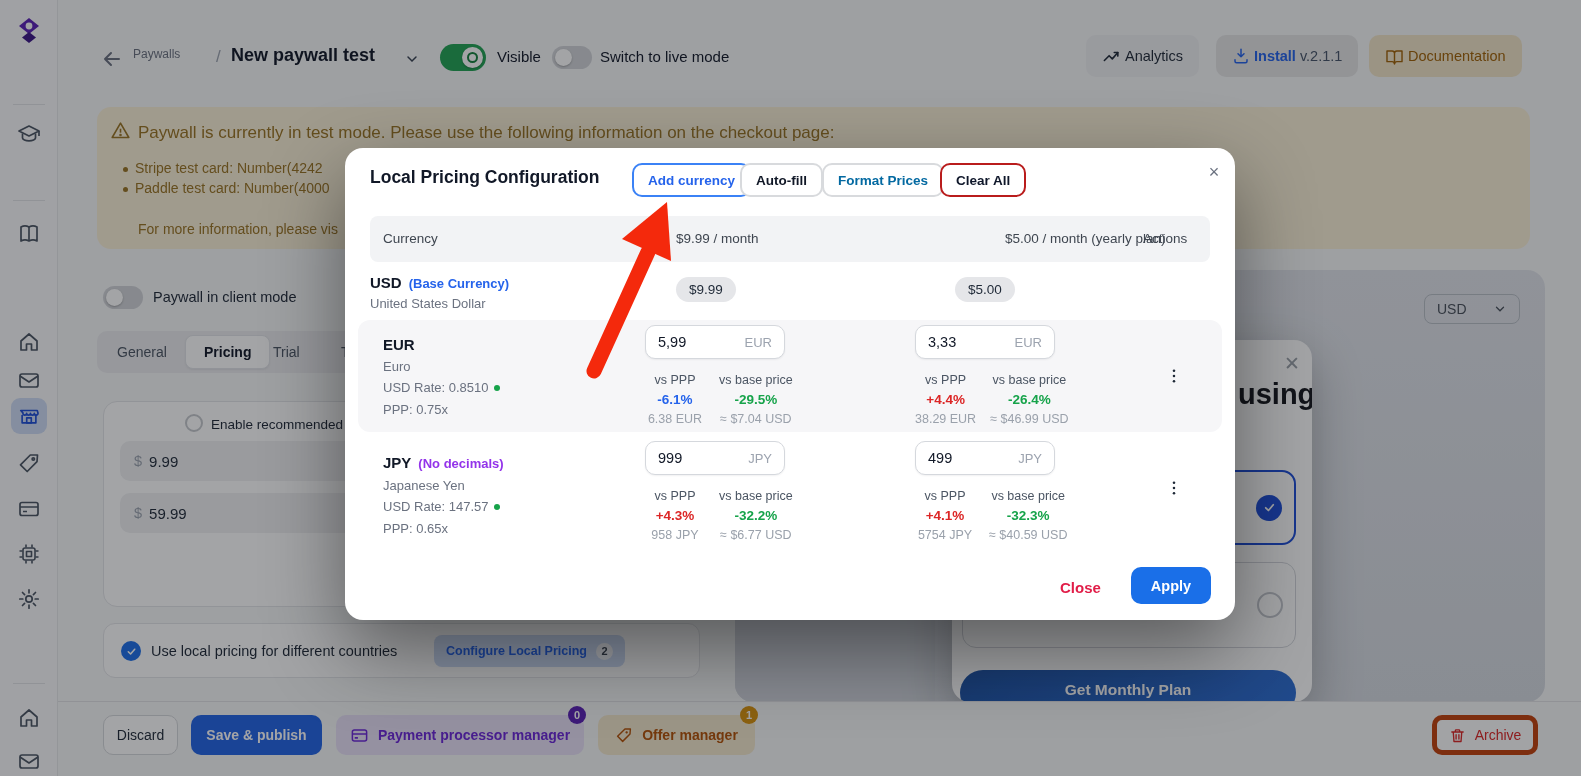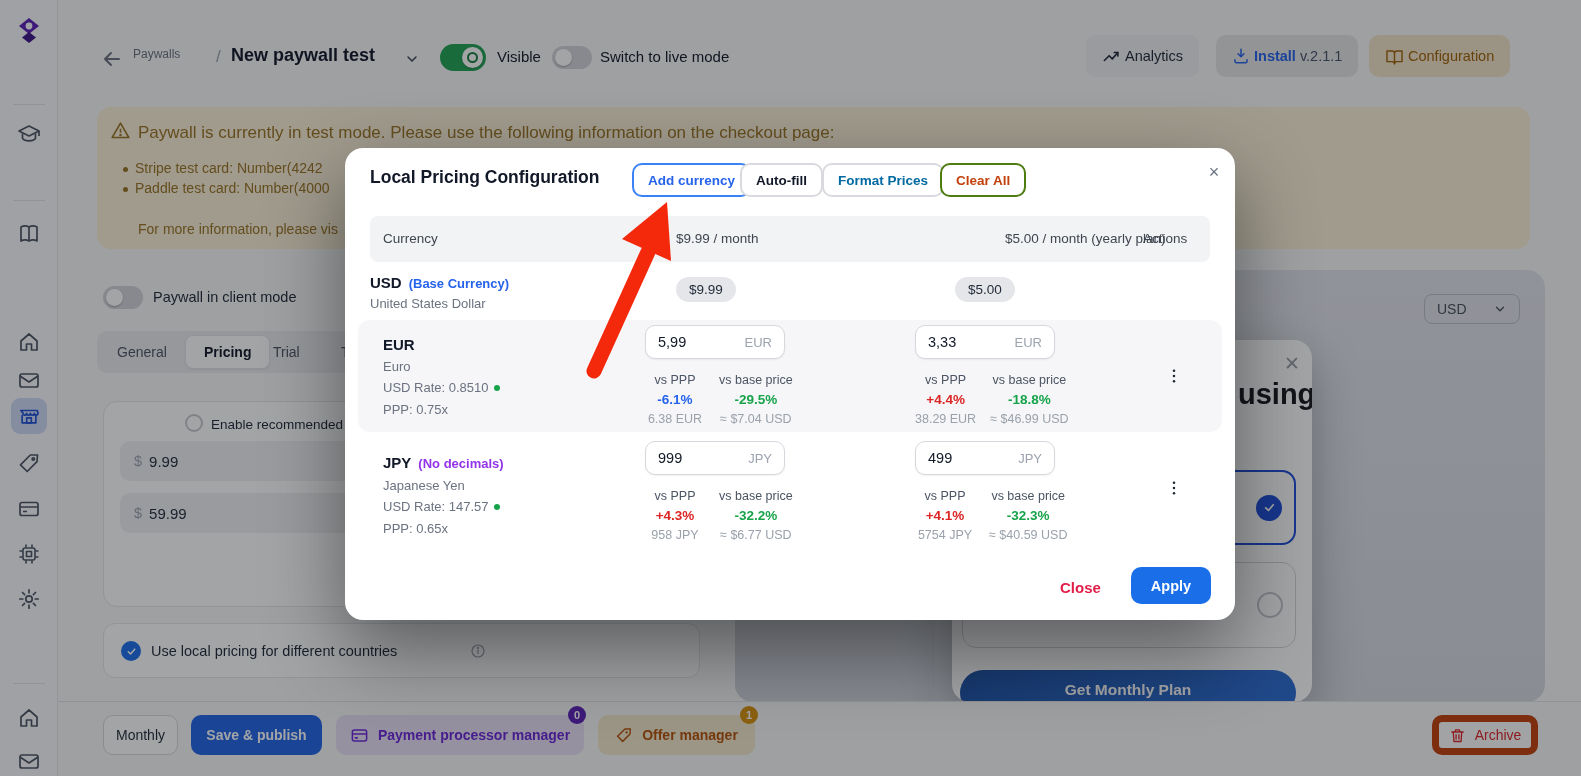--- a/index.html
+++ b/index.html
@@ -213,21 +213,21 @@
     <span style="color:#2563eb;font-weight:700;">Install</span>
     <span style="color:#475569;">v.2.1.1</span>
   </button>
   <button class="hbtn" style="left:1369px;background:#f3e6c8;color:#a16207;z-index:1;">
     <span>
         <svg width="19" height="19" viewBox="0 0 24 24" fill="none" stroke="#a16207" stroke-width="1.8" stroke-linejoin="round">
           <path d="M2.5 5h6.5a3 3 0 013 3 3 3 0 013-3h6.5v13.5H15a3 3 0 00-3 3 3 3 0 00-3-3H2.5z"></path>
           <path d="M12 8v13"></path>
         </svg>
       </span>
-    <span>Configuration</span>
+    <span>Documentation</span>
   </button>
 
   <div class="banner">
     <div class="abs" style="left:13px;top:13px;">
       <svg width="21" height="21" viewBox="0 0 24 24" fill="none" stroke="#9a7424" stroke-width="1.8" stroke-linejoin="round">
           <path d="M12 3.5L2.5 20h19z"></path>
           <path d="M12 10v4.5"></path>
           <circle cx="12" cy="17.2" r="0.6" fill="#9a7424"></circle>
         </svg>
     </div>
@@ -272,20 +272,24 @@
         </svg>
     </div>
     <span class="abs" style="left:47px;top:19px;font-size:14.5px;color:#1f2937;white-space:nowrap;">Use local pricing for different countries</span>
     <div class="abs" style="left:366px;top:19px;">
       <svg width="16" height="16" viewBox="0 0 24 24" fill="none" stroke="#9ca3af" stroke-width="1.8">
           <circle cx="12" cy="12" r="9"></circle>
           <path d="M12 11v5" stroke-linecap="round"></path>
           <circle cx="12" cy="7.5" r="0.8" fill="#9ca3af"></circle>
         </svg>
     </div>
+    <button class="conf-btn" style="left:330px;top:11px;position:absolute;">
+      <span>Configure Local Pricing</span>
+      <span class="conf-badge">2</span>
+    </button>
   </div>
 
   <div class="preview">
     <div class="preview-strip"></div>
     <button class="pv-select">
       <span>USD</span>
       <span>
           <svg width="14" height="14" viewBox="0 0 24 24" fill="none" stroke="#49505a" stroke-width="2.2" stroke-linecap="round">
             <path d="M6 9l6 6 6-6"></path>
           </svg>
@@ -305,21 +309,21 @@
         <div class="abs" style="right:12px;top:50%;transform:translateY(-50%);width:26px;height:26px;border-radius:50%;border:2px solid #c3c7cd;"></div>
       </div>
       <button class="pv-cta">
           <span>Get Monthly Plan</span>
         </button>
     </div>
   </div>
 
   <div class="actionbar">
     <button class="abtn" style="left:45px;width:75px;background:#fff;border:1px solid #d6d8db;color:#1f2937;">
-        <span>Monthly</span>
+        <span>Discard</span>
       </button>
     <button class="abtn" style="left:278px;width:248px;background:#e8e1f7;color:#6d28d9;font-weight:600;">
       <span>
           <svg width="19" height="19" viewBox="0 0 24 24" fill="none" stroke="#6d28d9" stroke-width="1.9" stroke-linejoin="round">
             <rect x="3" y="5" width="18" height="14" rx="2.5"></rect>
             <path d="M3 10h18M6 15h4"></path>
           </svg>
         </span>
       <span>Payment processor manager</span>
     </button>
@@ -330,21 +334,21 @@
     <button class="abtn" style="left:540px;width:157px;background:#f4e8cd;color:#b45309;font-weight:600;">
       <span>
           <svg width="18" height="18" viewBox="0 0 24 24" fill="none" stroke="#b45309" stroke-width="1.9" stroke-linejoin="round">
             <path d="M20.5 4h-7.2L3.5 13.8l6.7 6.7L20 10.7z"></path>
             <path d="M14 8.5h3M15.5 7v3"></path>
           </svg>
         </span>
       <span>Offer manager</span>
     </button>
     <span class="badge" style="left:682px;top:4px;background:#d9930d;">1</span>
-    <button class="abtn" style="left:1374px;width:106px;background:#fdfdfd;border:7px solid #c2410c;color:#dc2626;">
+    <button class="abtn" style="left:1374px;width:106px;background:#fdfdfd;border:5px solid #c2410c;color:#dc2626;">
       <span>
           <svg width="17" height="17" viewBox="0 0 24 24" fill="none" stroke="#dc2626" stroke-width="1.9" stroke-linecap="round" stroke-linejoin="round">
             <path d="M4 7h16M9 7V5a1 1 0 011-1h4a1 1 0 011 1v2M6 7l1 13.5h10L18 7M10 11v6M14 11v6"></path>
           </svg>
         </span>
       <span>Archive</span>
     </button>
   </div>
 
   <div class="overlay"></div>
@@ -353,21 +357,21 @@
     <div class="m-title">Local Pricing Configuration</div>
     <button class="mbtn" style="left:287px;border:2px solid #3b82f6;color:#2563eb;">
         <span>Add currency</span>
       </button>
     <button class="mbtn" style="left:395px;border:2px solid #d8dadd;color:#111827;">
         <span>Auto-fill</span>
       </button>
     <button class="mbtn" style="left:477px;border:2px solid #d8dadd;color:#0369a1;">
         <span>Format Prices</span>
       </button>
-    <button class="mbtn" style="left:595px;border:2px solid #4d7c0f;color:#c2410c;">
+    <button class="mbtn" style="left:595px;border:2px solid #b91c1c;color:#0f172a;">
         <span>Clear All</span>
       </button>
     <button class="m-close">×</button>
 
     <div class="thead">
       <span class="th-lab" style="left:13px;">Currency</span>
       <span class="th-lab" style="left:306px;">$9.99 / month</span>
       <span class="th-lab" style="left:635px;">$5.00 / month (yearly plan)</span>
       <span class="th-lab" style="left:773px;">Actions</span>
     </div>
@@ -408,21 +412,21 @@
             <span class="suf">EUR</span>
           </div>
         <div class="stats">
           <div class="stat">
               <div class="stat-l">vs PPP</div>
               <div class="stat-v c-red">+4.4%</div>
               <div class="stat-s">38.29 EUR</div>
             </div>
           <div class="stat">
               <div class="stat-l">vs base price</div>
-              <div class="stat-v c-green">-18.8%</div>
+              <div class="stat-v c-green">-26.4%</div>
               <div class="stat-s">≈ $46.99 USD</div>
             </div>
         </div>
       </div>
       <button class="kebab" style="top:44px;">
           <svg width="18" height="18" viewBox="0 0 24 24" fill="currentColor">
             <circle cx="12" cy="5" r="1.7"></circle>
             <circle cx="12" cy="12" r="1.7"></circle>
             <circle cx="12" cy="19" r="1.7"></circle>
           </svg>

